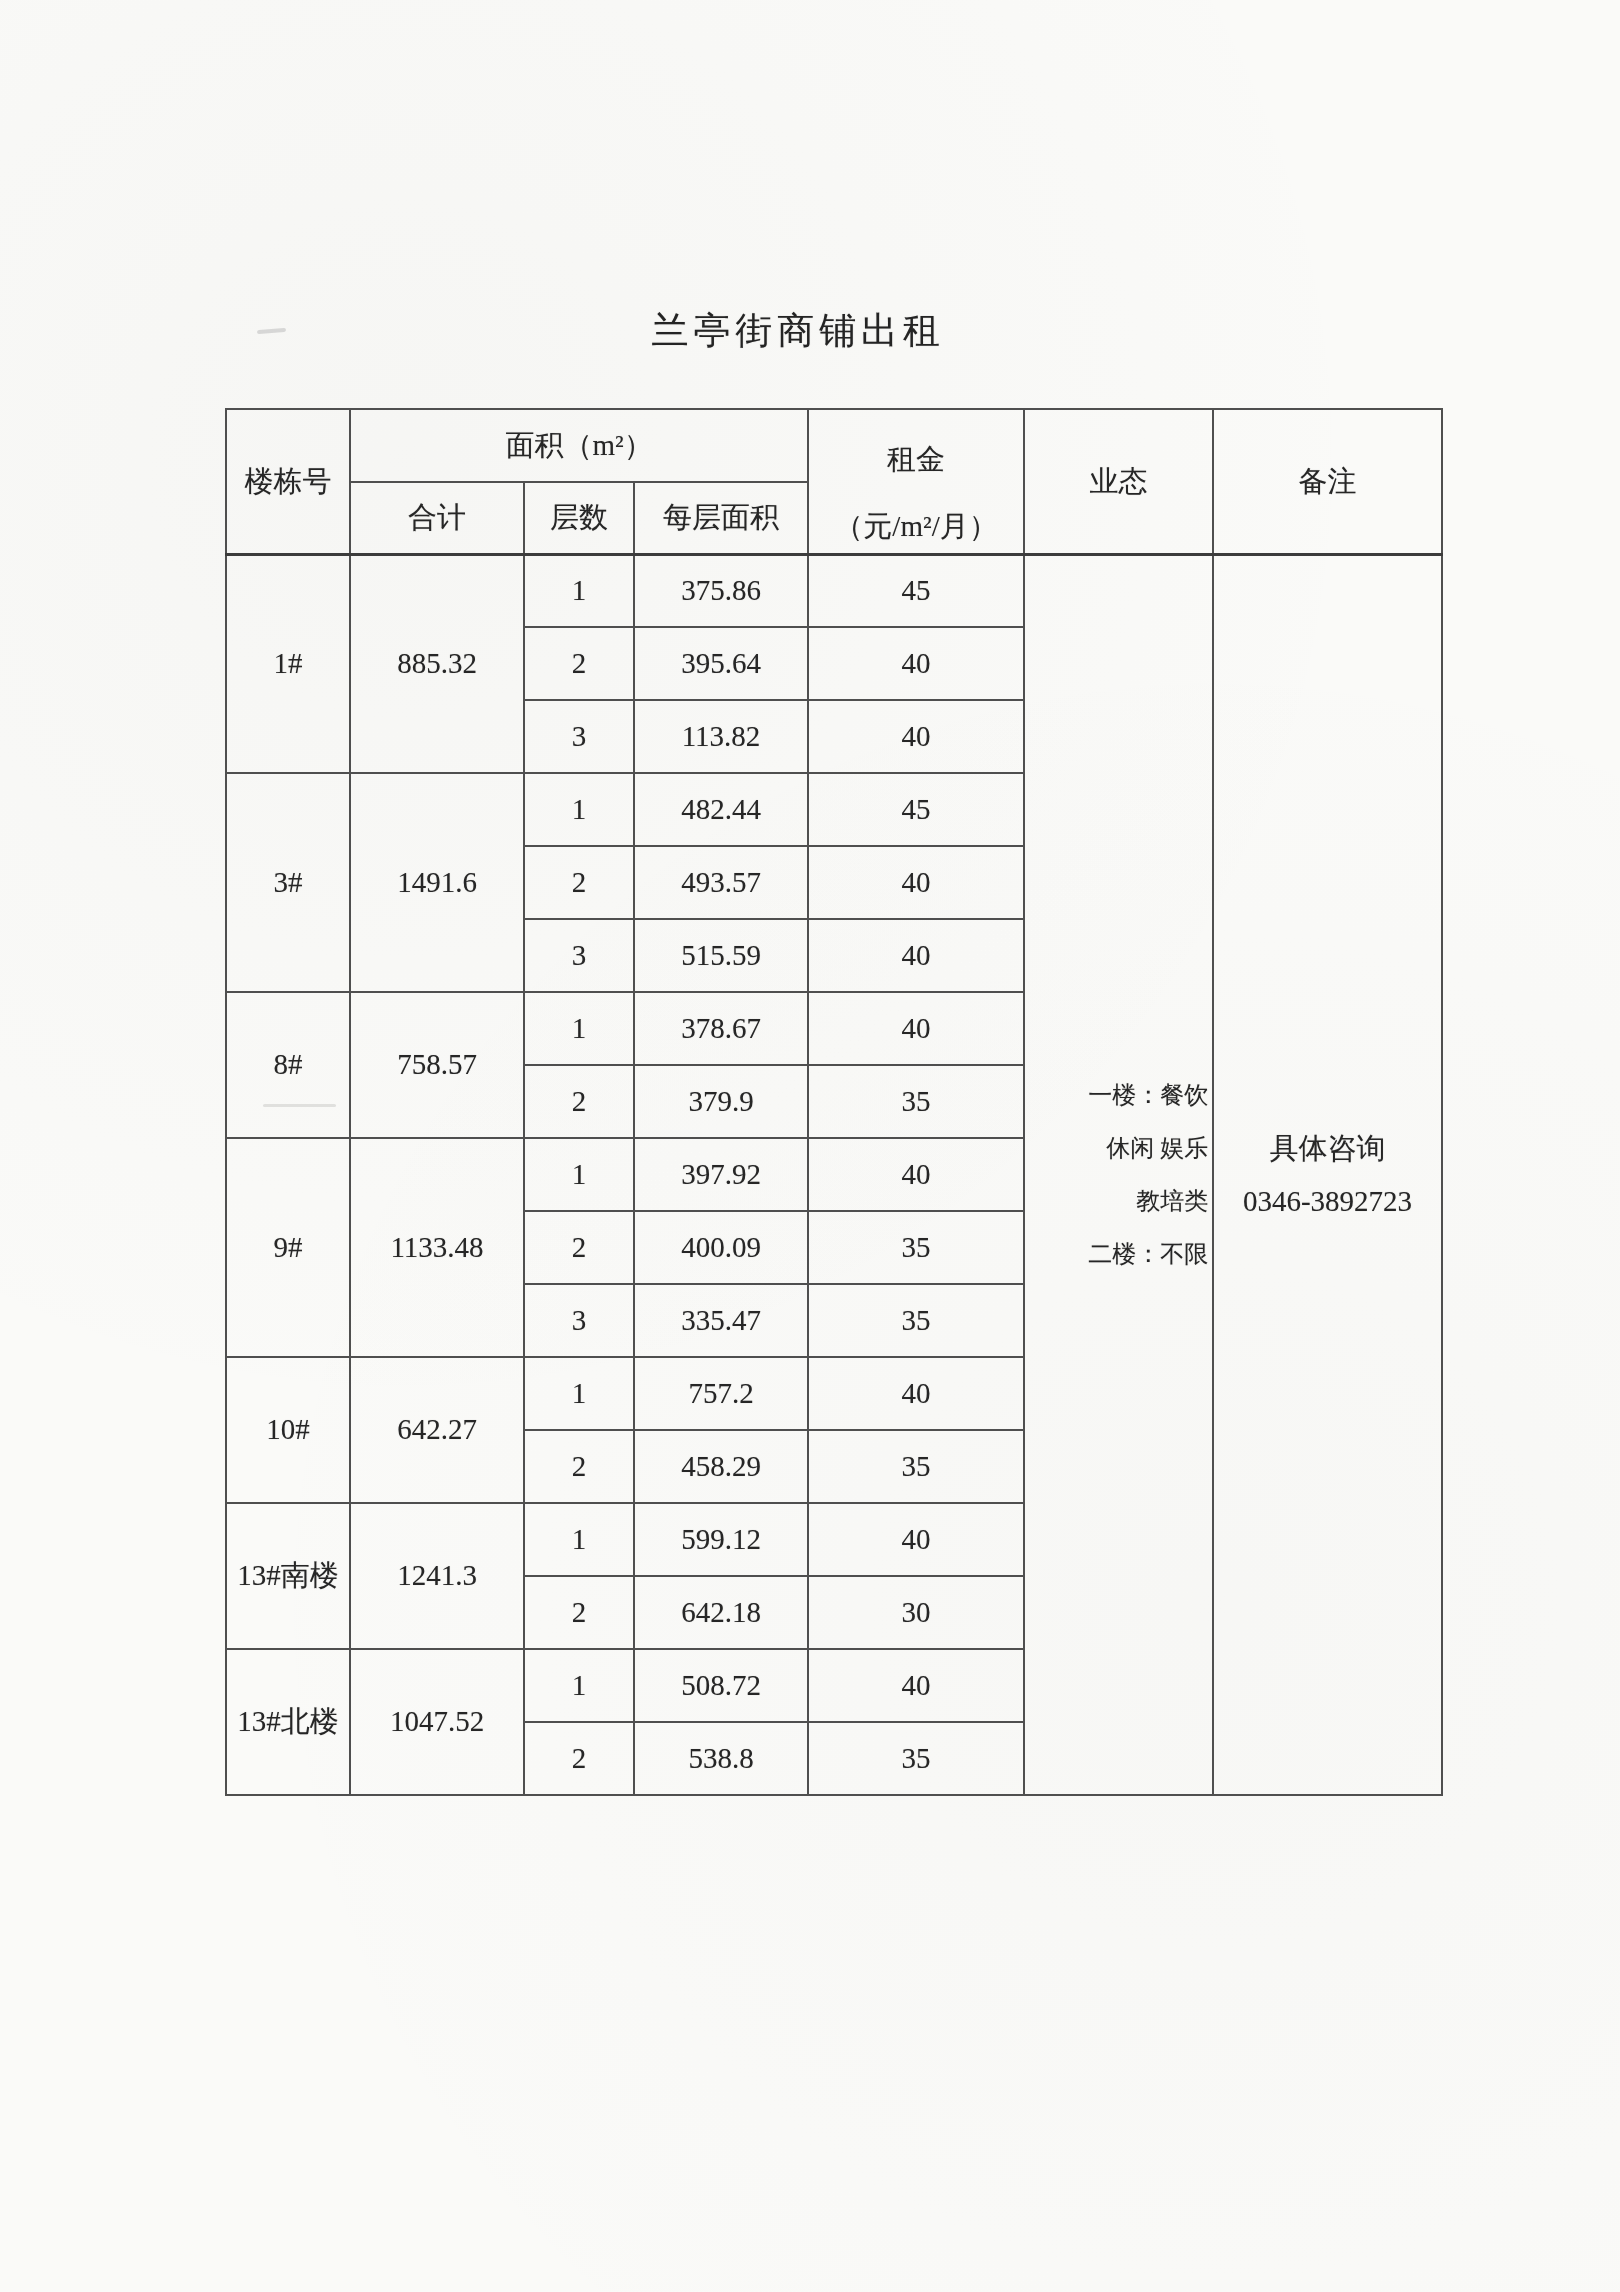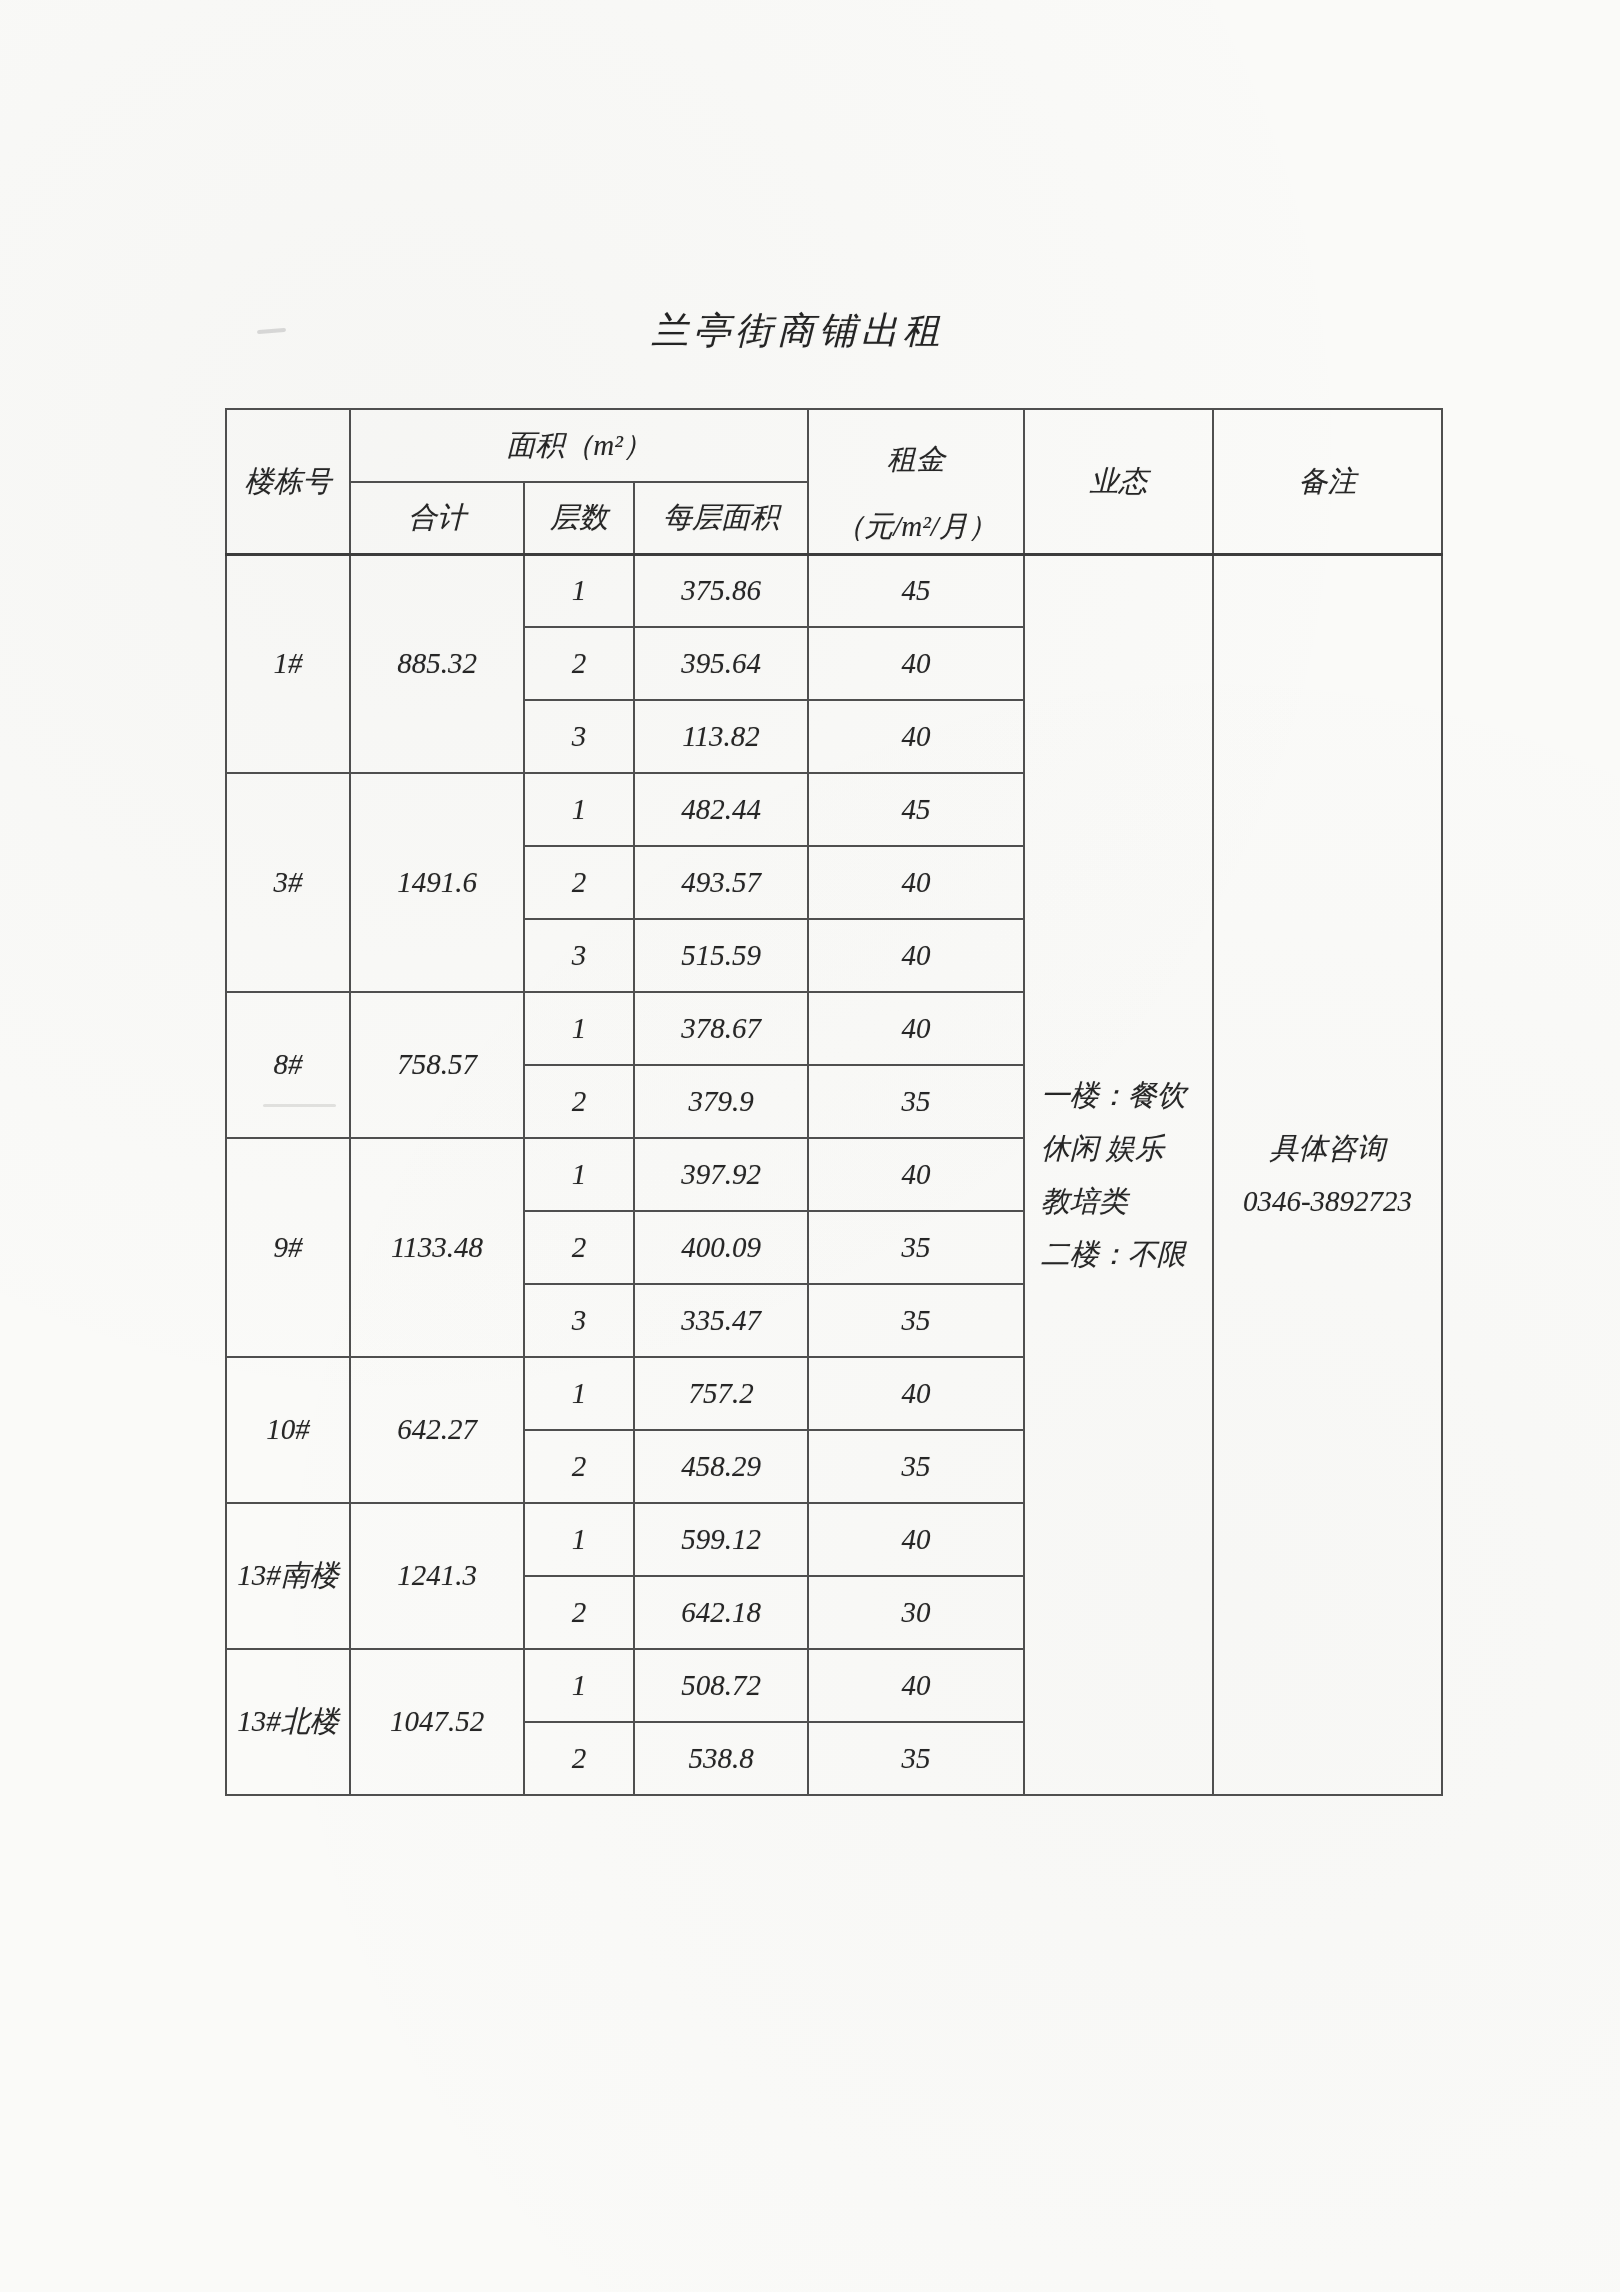--- a/index.html
+++ b/index.html
@@ -7,21 +7,20 @@
     position: relative;
     width: 1620px;
     height: 2293px;
     background-color: #fafaf8;
     background-image:
       radial-gradient(circle at 25% 20%, rgba(120,120,115,0.03), transparent 45%),
       radial-gradient(circle at 75% 70%, rgba(120,120,115,0.025), transparent 50%);
     overflow: hidden;
     font-family: "Liberation Serif", "DejaVu Serif", serif;
     color: #262626;
-    font-style: italic;
   }
   .doc-title {
     position: absolute;
     top: 306px;
     left: 0;
     width: 100%;
     text-align: center;
     font-size: 37px;
     letter-spacing: 4.9px;
     color: #242424;
@@ -48,21 +47,21 @@
     text-shadow: 0 0 1px rgba(60,60,60,0.3);
     word-break: break-all;
     line-height: 1.35;
   }
   .doc-table tr.h1 { height: 73px; }
   .doc-table tr.h2 { height: 72px; }
   .doc-table tbody tr { height: 73px; }
   .doc-table th.hb { border-bottom: 3.9px solid #3c3c3c; }
   .doc-table tbody tr.group-start td { border-top: 2.9px solid #3e3e3e; }
   .doc-table td.c-business, .doc-table td.c-remarks { vertical-align: middle; }
-  .biz { text-align: left; padding-left: 11.8px; line-height: 53px; font-size: 29px; }
+  .biz { text-align: right; padding-left: 11.8px; line-height: 53px; font-size: 24px; }
   .rem { line-height: 53px; font-size: 29px; }
   .rent-h div { line-height: 43px; margin-top: 24px; }
   .artifact-dash {
     position: absolute; left: 257px; top: 329px; width: 29px; height: 3.9px;
     background: #c9c9c9; border-radius: 2px; transform: rotate(-5deg); opacity: 0.7;
   }
   .artifact-smudge {
     position: absolute; left: 263px; top: 1104px; width: 73px; height: 2.9px;
     background: #d9d9d7; border-radius: 2px; opacity: 0.8;
   }

